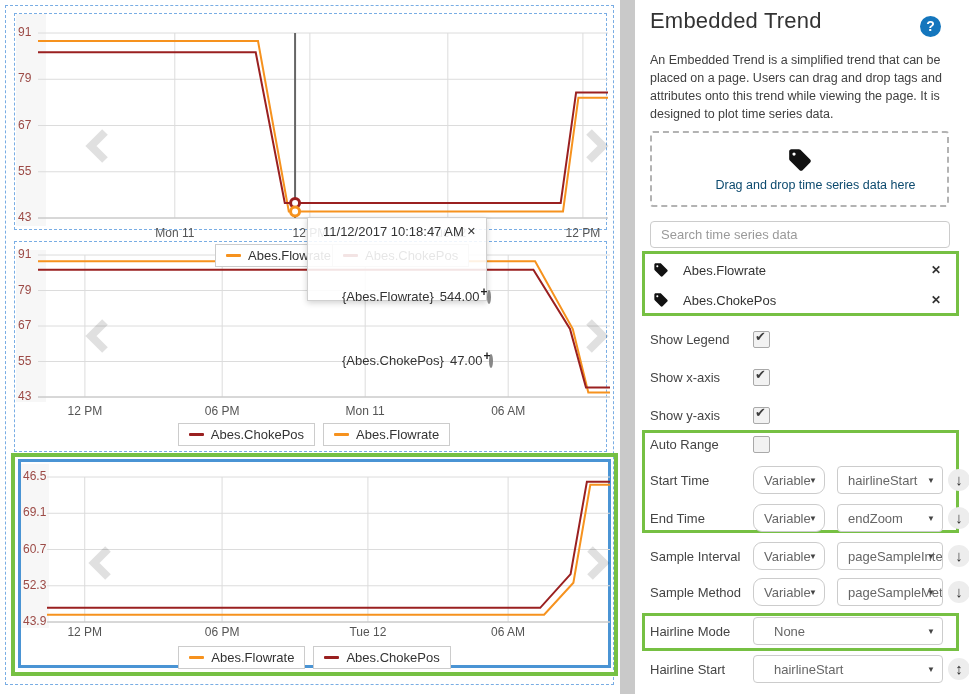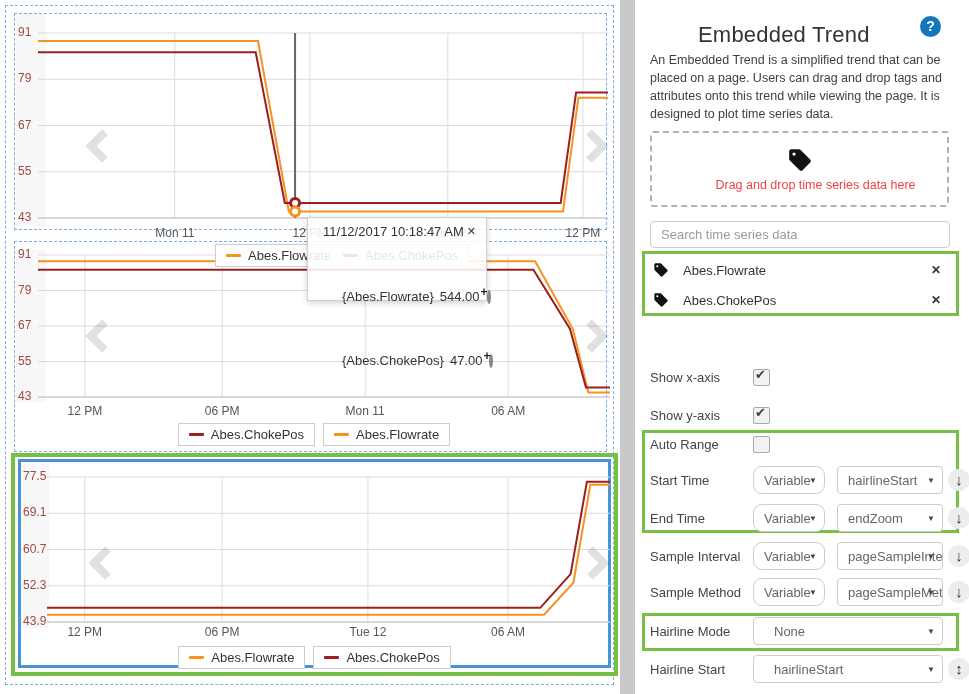--- a/index.html
+++ b/index.html
@@ -34,28 +34,28 @@
   .tt-row{display:flex;align-items:center;gap:6px;padding:4px 8px 3px 28px;margin-top:42px;}
   .tt-name{color:#333;}
   .tt-val{margin-left:auto;}
   .balloon{display:inline-block;width:13px;height:10px;border:2px solid #888;
            border-radius:50% / 48%;position:relative;margin-left:1px;}
   .balloon::before{content:"+";position:absolute;left:-8px;top:-7px;font-size:12px;
            font-weight:bold;color:#222;}
 
   
   #right-panel{position:absolute;left:635px;top:0;width:334px;height:694px;background:#fff;}
-  .pn-title{position:absolute;left:15px;top:22px;font-size:22px;color:#333;letter-spacing:0.2px;margin-left:48px;}
+  .pn-title{position:absolute;left:15px;top:8px;font-size:22px;color:#333;letter-spacing:0.2px;}
   .help-circle{position:absolute;left:285px;top:16px;width:21px;height:21px;border-radius:50%;
         background:#1476bd;color:#fff;font-size:14px;font-weight:bold;text-align:center;
         line-height:21px;cursor:pointer;}
   .pn-desc{position:absolute;left:15px;top:52px;width:302px;font-size:12.5px;line-height:1.43;color:#404040;}
   .dropzone{position:absolute;left:15px;top:131px;width:295px;height:72px;border:2px dashed #b3b3b3;
         border-radius:3px;display:flex;flex-direction:column;align-items:center;justify-content:center;gap:5px;}
-  .dz-text{font-size:12.5px;color:#ef4444;margin-left:32px;}
+  .dz-text{font-size:12.5px;color:#0c4a6e;margin-left:32px;}
   .search-input{position:absolute;left:15px;top:221px;width:278px;height:25px;border:1px solid #ccc;
         border-radius:4px;padding:0 10px;font-size:13px;color:#333;outline:none;
         font-family:"Liberation Sans",sans-serif;}
   .search-input::placeholder{color:#9a9a9a;}
   .greenbox{position:absolute;left:7px;border:3px solid #76c043;}
   .gb-tags{top:251px;width:311px;height:59px;}
   .gb-range{top:430px;width:311px;height:97px;}
   .gb-hairline{top:613px;width:311px;height:32px;}
   .tag-row{position:absolute;left:18px;width:294px;height:24px;display:flex;align-items:center;z-index:5;}
   .tag-row .tname{font-size:13px;color:#333;margin-left:14px;}
@@ -173,21 +173,21 @@
         <line x1="0" y1="108.75" x2="563" y2="108.75" stroke="#dcdcdc" stroke-width="1"></line>
         <line x1="0" y1="145" x2="563" y2="145" stroke="#dcdcdc" stroke-width="1"></line>
         <line x1="37.721000000000004" y1="0" x2="37.721000000000004" y2="145" stroke="#dcdcdc" stroke-width="1"></line>
         <line x1="175.093" y1="0" x2="175.093" y2="145" stroke="#dcdcdc" stroke-width="1"></line>
         <line x1="320.90999999999997" y1="0" x2="320.90999999999997" y2="145" stroke="#dcdcdc" stroke-width="1"></line>
         <line x1="461.097" y1="0" x2="461.097" y2="145" stroke="#dcdcdc" stroke-width="1"></line>
         <line x1="0" y1="145" x2="563" y2="145" stroke="#c2c2c2" stroke-width="1"></line>
         <polyline points="0.0,137.7 497.1,137.7 526.4,105.7 543.3,7.8 563.0,7.8" fill="none" stroke="#f6921e" stroke-width="2"></polyline>
         <polyline points="0.0,130.8 493.2,130.8 523.6,97.1 539.9,4.7 563.0,4.7" fill="none" stroke="#9a2020" stroke-width="2"></polyline>
       </svg>
-      <div class="ytick" style="left: 2px; top: 7px;">77.5</div>
+      <div class="ytick" style="left: 2px; top: 7px;">46.5</div>
       <div class="ytick" style="left: 2px; top: 43.25px;">69.1</div>
       <div class="ytick" style="left: 2px; top: 79.5px;">60.7</div>
       <div class="ytick" style="left: 2px; top: 115.75px;">52.3</div>
       <div class="ytick" style="left: 2px; top: 152px;">43.9</div>
       <div class="xtick" style="left: 27.721px; top: 163px;">12 PM</div>
       <div class="xtick" style="left: 165.093px; top: 163px;">06 PM</div>
       <div class="xtick" style="left: 310.91px; top: 163px;">Tue 12</div>
       <div class="xtick" style="left: 451.097px; top: 163px;">06 AM</div>
       <svg width="32" height="38" style="position: absolute; left: 64px; top: 82px;">
         <polyline points="23,5 9,19 23,33" fill="none" stroke="rgba(0,0,0,0.12)" stroke-width="8"></polyline>
@@ -259,20 +259,24 @@
     <span class="tag-x">✕</span>
   </div>
   <div class="tag-row" style="top:288px">
     <svg class="tag-svg" width="16" height="16" viewBox="0 0 24 24">
         <path fill="#111" d="M21.4 11.6l-9-9C12 2.2 11.5 2 11 2H4C2.9 2 2 2.9 2 4v7c0 .5.2 1 .6 1.4l9 9c.8.8 2 .8 2.8 0l7-7c.8-.8.8-2 0-2.8zM6.5 8C5.7 8 5 7.3 5 6.5S5.7 5 6.5 5 8 5.7 8 6.5 7.3 8 6.5 8z"></path>
       </svg>
     <span class="tname">Abes.ChokePos</span>
     <span class="tag-x">✕</span>
   </div>
 
+  <div class="prow" style="top:323px">
+    <span class="plabel">Show Legend</span>
+    <span class="cb checked"></span>
+  </div>
   <div class="prow" style="top:361px">
     <span class="plabel">Show x-axis</span>
     <span class="cb checked"></span>
   </div>
   <div class="prow" style="top:399px">
     <span class="plabel">Show y-axis</span>
     <span class="cb checked"></span>
   </div>
 
   <div class="greenbox gb-range"></div>

